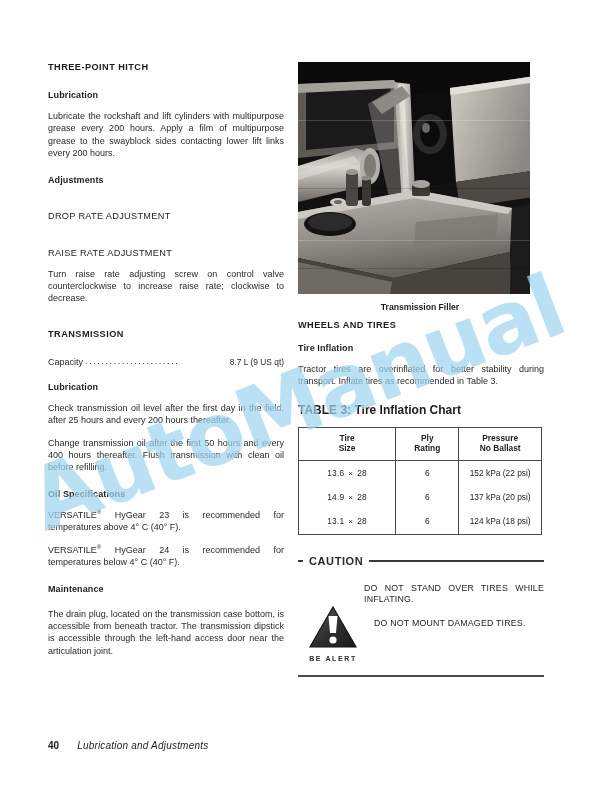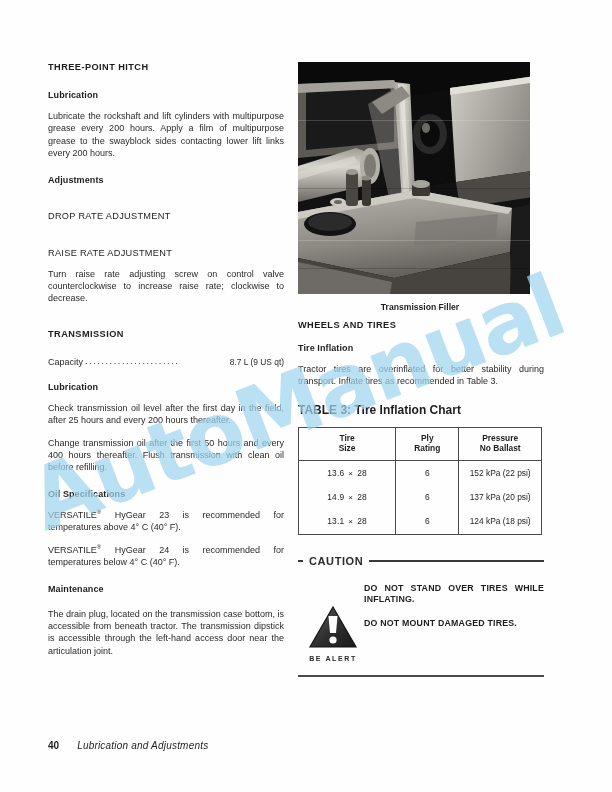--- a/index.html
+++ b/index.html
@@ -218,26 +218,26 @@
     position: relative;
     min-height: 82px;
   }
   .caution-lines {
     margin-left: 66px;
   }
   .caution-lines p {
     margin: 0 0 12px 0;
     font-size: 8.8px;
     line-height: 11.6px;
-    font-weight: 700;
+    font-weight: 400;
     letter-spacing: .2px;
     color: #1d1d1d;
     text-align: justify;
   }
-  .caution-lines p:last-child { margin-bottom: 0; }
+  .caution-lines p:last-child { margin-bottom: 0; margin-left: 10px; }
   #alert-mark {
     position: absolute;
     left: 6px;
     top: 22px;
     width: 58px;
     text-align: center;
   }
   #alert-mark .be-alert {
     font-size: 7px;
     font-weight: 700;

